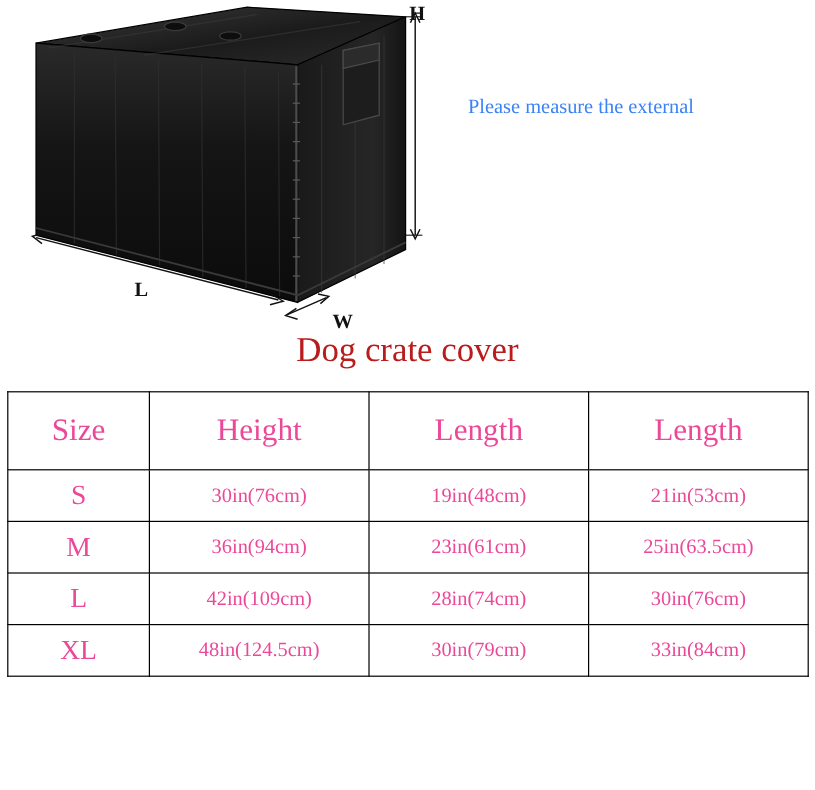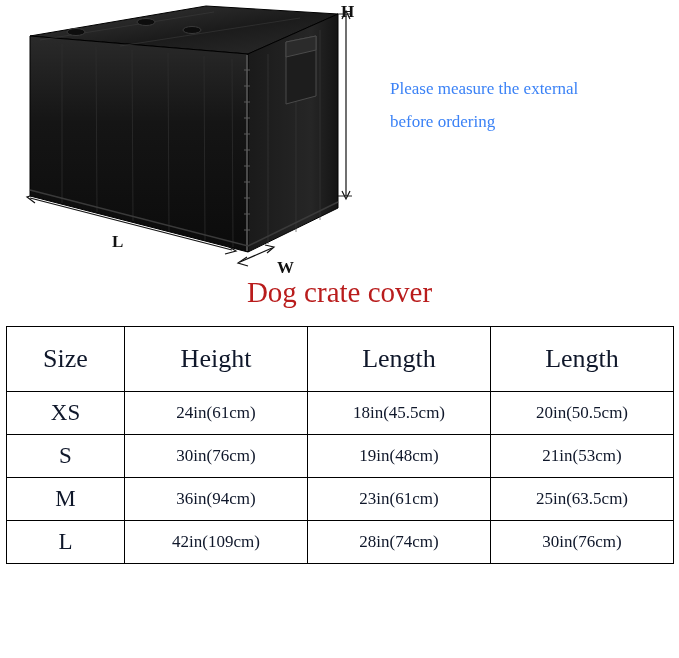--- a/index.html
+++ b/index.html
@@ -80,21 +80,21 @@
   table.size-table {
     border-collapse: collapse;
     width: 667px;
     table-layout: fixed;
   }
   table.size-table th,
   table.size-table td {
     border: 1px solid #000;
     text-align: center;
     font-family: "Liberation Serif", serif;
-    color: #0f172a;
+    color: #ec4899;
   }
   table.size-table th {
     font-size: 26px;
     font-weight: 400;
     height: 64px;
     padding: 0;
   }
   table.size-table td {
     font-size: 17px;
     height: 42px;
@@ -204,21 +204,20 @@
       </g>
     </svg>
 
     <span class="dim-letter dim-H">H</span>
     <span class="dim-letter dim-L">L</span>
     <span class="dim-letter dim-W">W</span>
   </div>
 
   <div class="note">
     <div>Please measure the external</div>
-    <div>before ordering</div>
   </div>
 
   <div class="title">Dog crate cover</div>
 
   <div class="table-wrap">
     <table class="size-table">
       <colgroup>
         <col class="c-size">
           <col class="c-len">
           <col class="c-wid">
@@ -227,40 +226,40 @@
       <thead>
         <tr>
           <th>Size</th>
           <th>Height</th>
           <th>Length</th>
           <th>Length</th>
         </tr>
       </thead>
       <tbody>
         <tr>
-          <td class="size-cell">XS</td>
-          <td>24in(61cm)</td>
-          <td>18in(45.5cm)</td>
-          <td>20in(50.5cm)</td>
-        </tr>
-        <tr>
           <td class="size-cell">S</td>
           <td>30in(76cm)</td>
           <td>19in(48cm)</td>
           <td>21in(53cm)</td>
         </tr>
         <tr>
           <td class="size-cell">M</td>
           <td>36in(94cm)</td>
           <td>23in(61cm)</td>
           <td>25in(63.5cm)</td>
         </tr>
         <tr>
           <td class="size-cell">L</td>
           <td>42in(109cm)</td>
           <td>28in(74cm)</td>
           <td>30in(76cm)</td>
         </tr>
+        <tr>
+          <td class="size-cell">XL</td>
+          <td>48in(124.5cm)</td>
+          <td>30in(79cm)</td>
+          <td>33in(84cm)</td>
+        </tr>
       </tbody>
     </table>
   </div>
 
 </div>
 
 </body></html>

